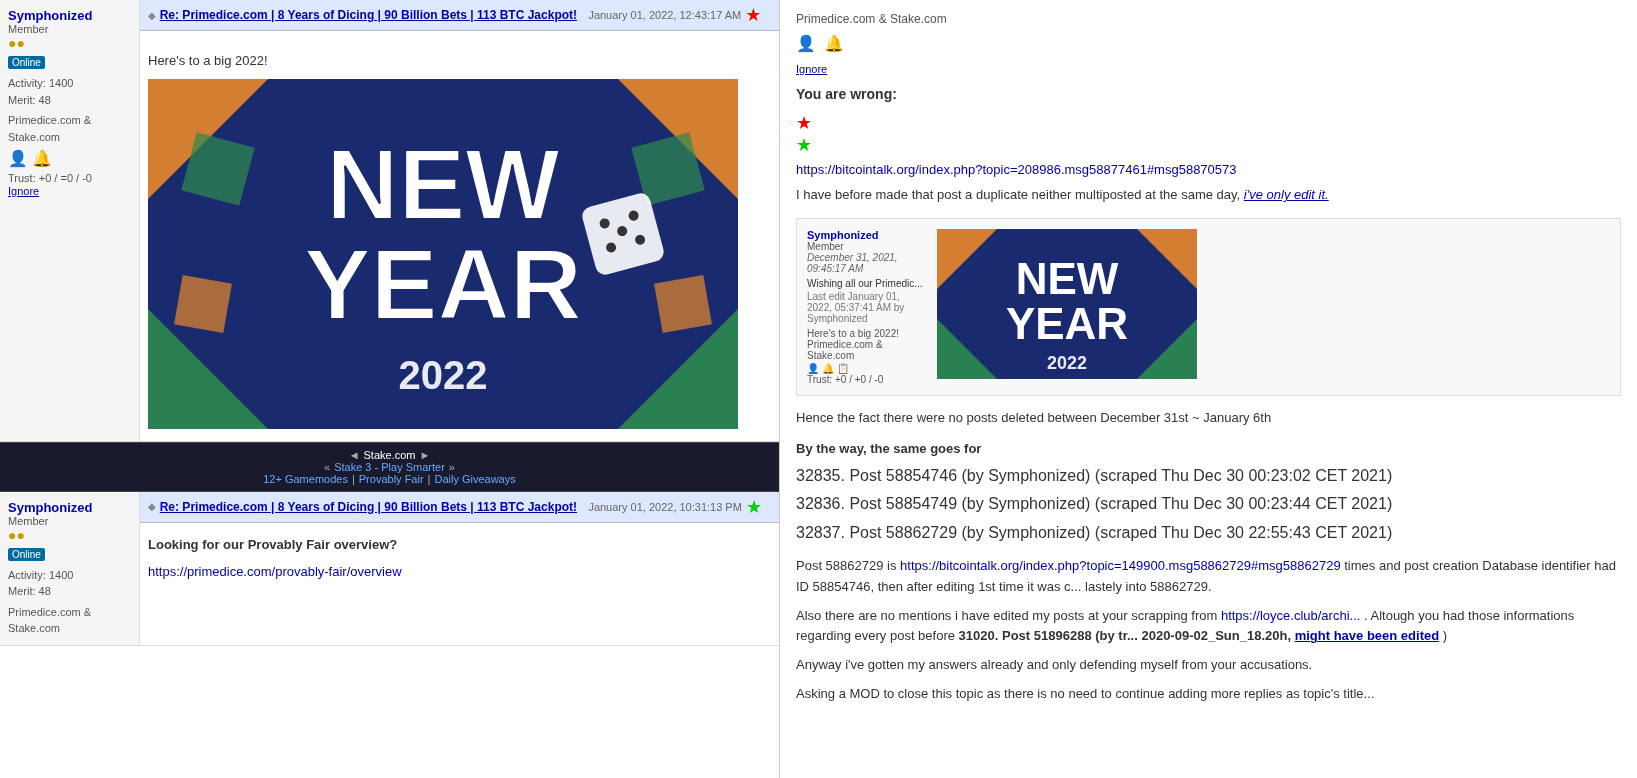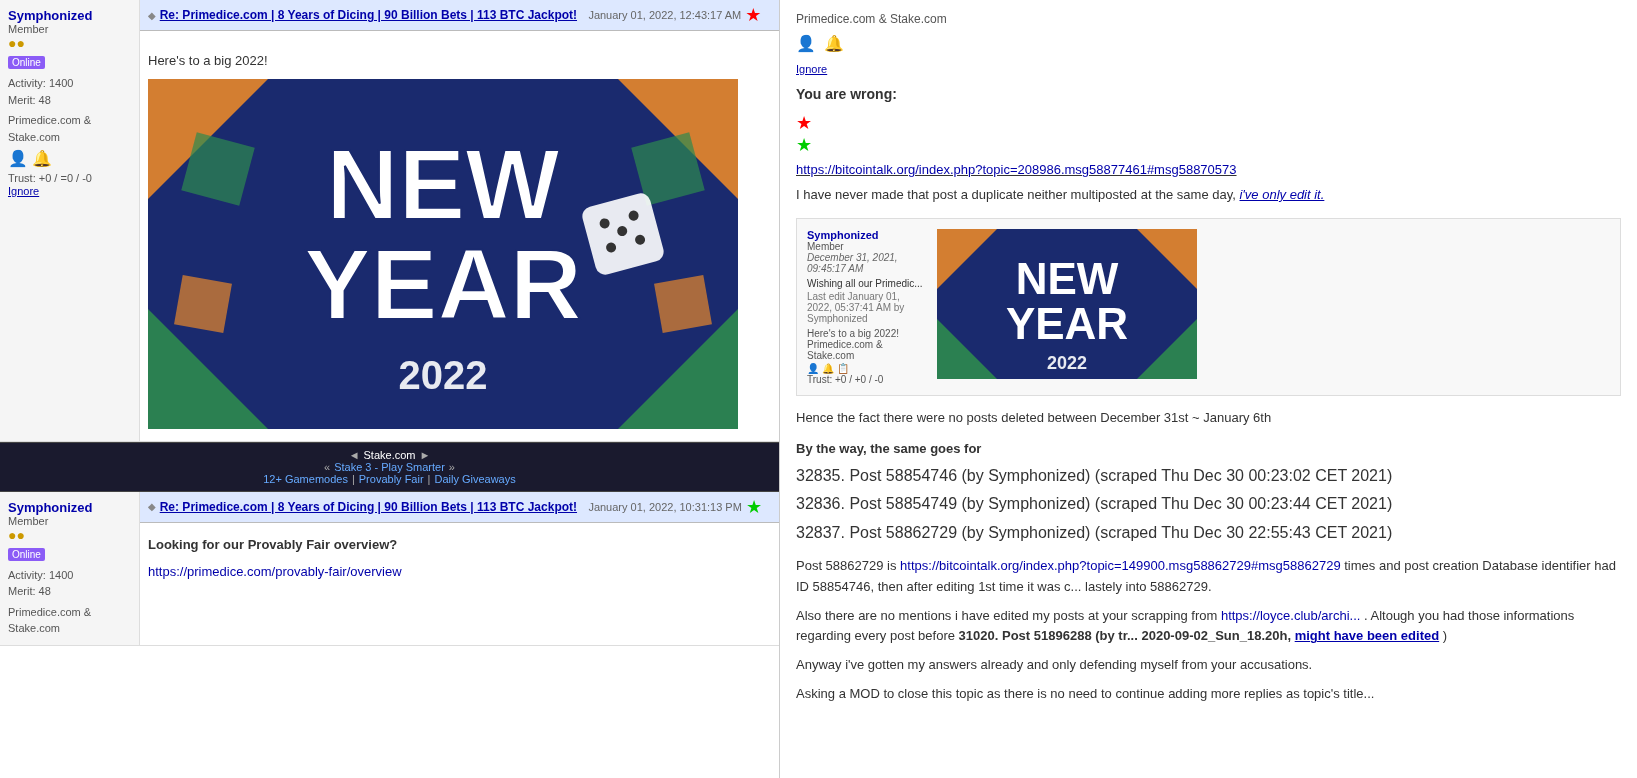--- a/index.html
+++ b/index.html
@@ -11,21 +11,21 @@
     .left-panel { width: 780px; border-right: 1px solid #ccc; overflow: hidden; }
     
     
     .post-block { display: flex; border-bottom: 1px solid #ddd; }
     .post-user-col { width: 140px; min-width: 140px; background: #f5f5f5; padding: 8px; border-right: 1px solid #ddd; font-size: 12px; }
     .post-content-col { flex: 1; padding: 8px; }
     
     .username { color: #0000aa; font-weight: bold; font-size: 13px; }
     .user-rank { font-size: 11px; color: #555; }
     .user-stars { color: #cc9900; font-size: 14px; }
-    .online-badge { display: inline-block; background: #8b5cf6; color: white; font-size: 10px; padding: 1px 4px; border-radius: 2px; margin: 2px 0; }
+    .online-badge { display: inline-block; background: #0369a1; color: white; font-size: 10px; padding: 1px 4px; border-radius: 2px; margin: 2px 0; }
     .user-stats { font-size: 11px; color: #555; margin-top: 4px; line-height: 1.5; }
     .user-trust { font-size: 11px; color: #555; }
     .user-ignore { color: #0000aa; font-size: 11px; cursor: pointer; }
     .user-icons { display: flex; gap: 4px; margin: 4px 0; }
     
     .post-header { background: #dde8ff; padding: 4px 8px; margin: -8px -8px 8px -8px; display: flex; align-items: center; gap: 4px; font-size: 12px; border-bottom: 1px solid #bbb; }
     .post-header-icon { color: #888; font-size: 10px; }
     .post-title { color: #0000aa; font-weight: bold; font-size: 12px; }
     .post-date { color: #666; font-size: 11px; }
     .red-star { color: red; font-size: 18px; }
@@ -225,26 +225,26 @@
 
       <div class="right-title">You are wrong:</div>
 
       <div style="display:flex; align-items:flex-start; gap:4px;">
         <div style="display:flex; flex-direction:column;">
           <span class="red-star-right">★</span>
           <span class="green-star">★</span>
         </div>
       </div>
 
-      <div style="margin: 6px 0; text-decoration: underline;">
+      <div style="margin: 6px 0;">
         <a href="#" class="link-text">https://bitcointalk.org/index.php?topic=208986.msg58877461#msg58870573</a>
       </div>
 
       <div class="paragraph">
-        <span>I have never made that post a duplicate neither multiposted at the same day,</span>
+        <span>I have before made that post a duplicate neither multiposted at the same day,</span>
         <a href="#" class="italic-link">i've only edit it.</a>
       </div>
 
       <div class="preview-box">
         <div class="preview-left">
           <div style="font-weight:bold; font-size:11px; color:#0000aa;">Symphonized</div>
           <div style="font-size:10px; color:#555;">Member</div>
           <div style="font-size:10px; color:#666;font-style:italic;">December 31, 2021, 09:45:17 AM</div>
           <div style="font-size:10px; color:#333; margin-top:4px;">Wishing all our Primedic...</div>
           <div style="font-size:10px; color:#777; margin-top:2px;">Last edit January 01, 2022, 05:37:41 AM by Symphonized</div>

